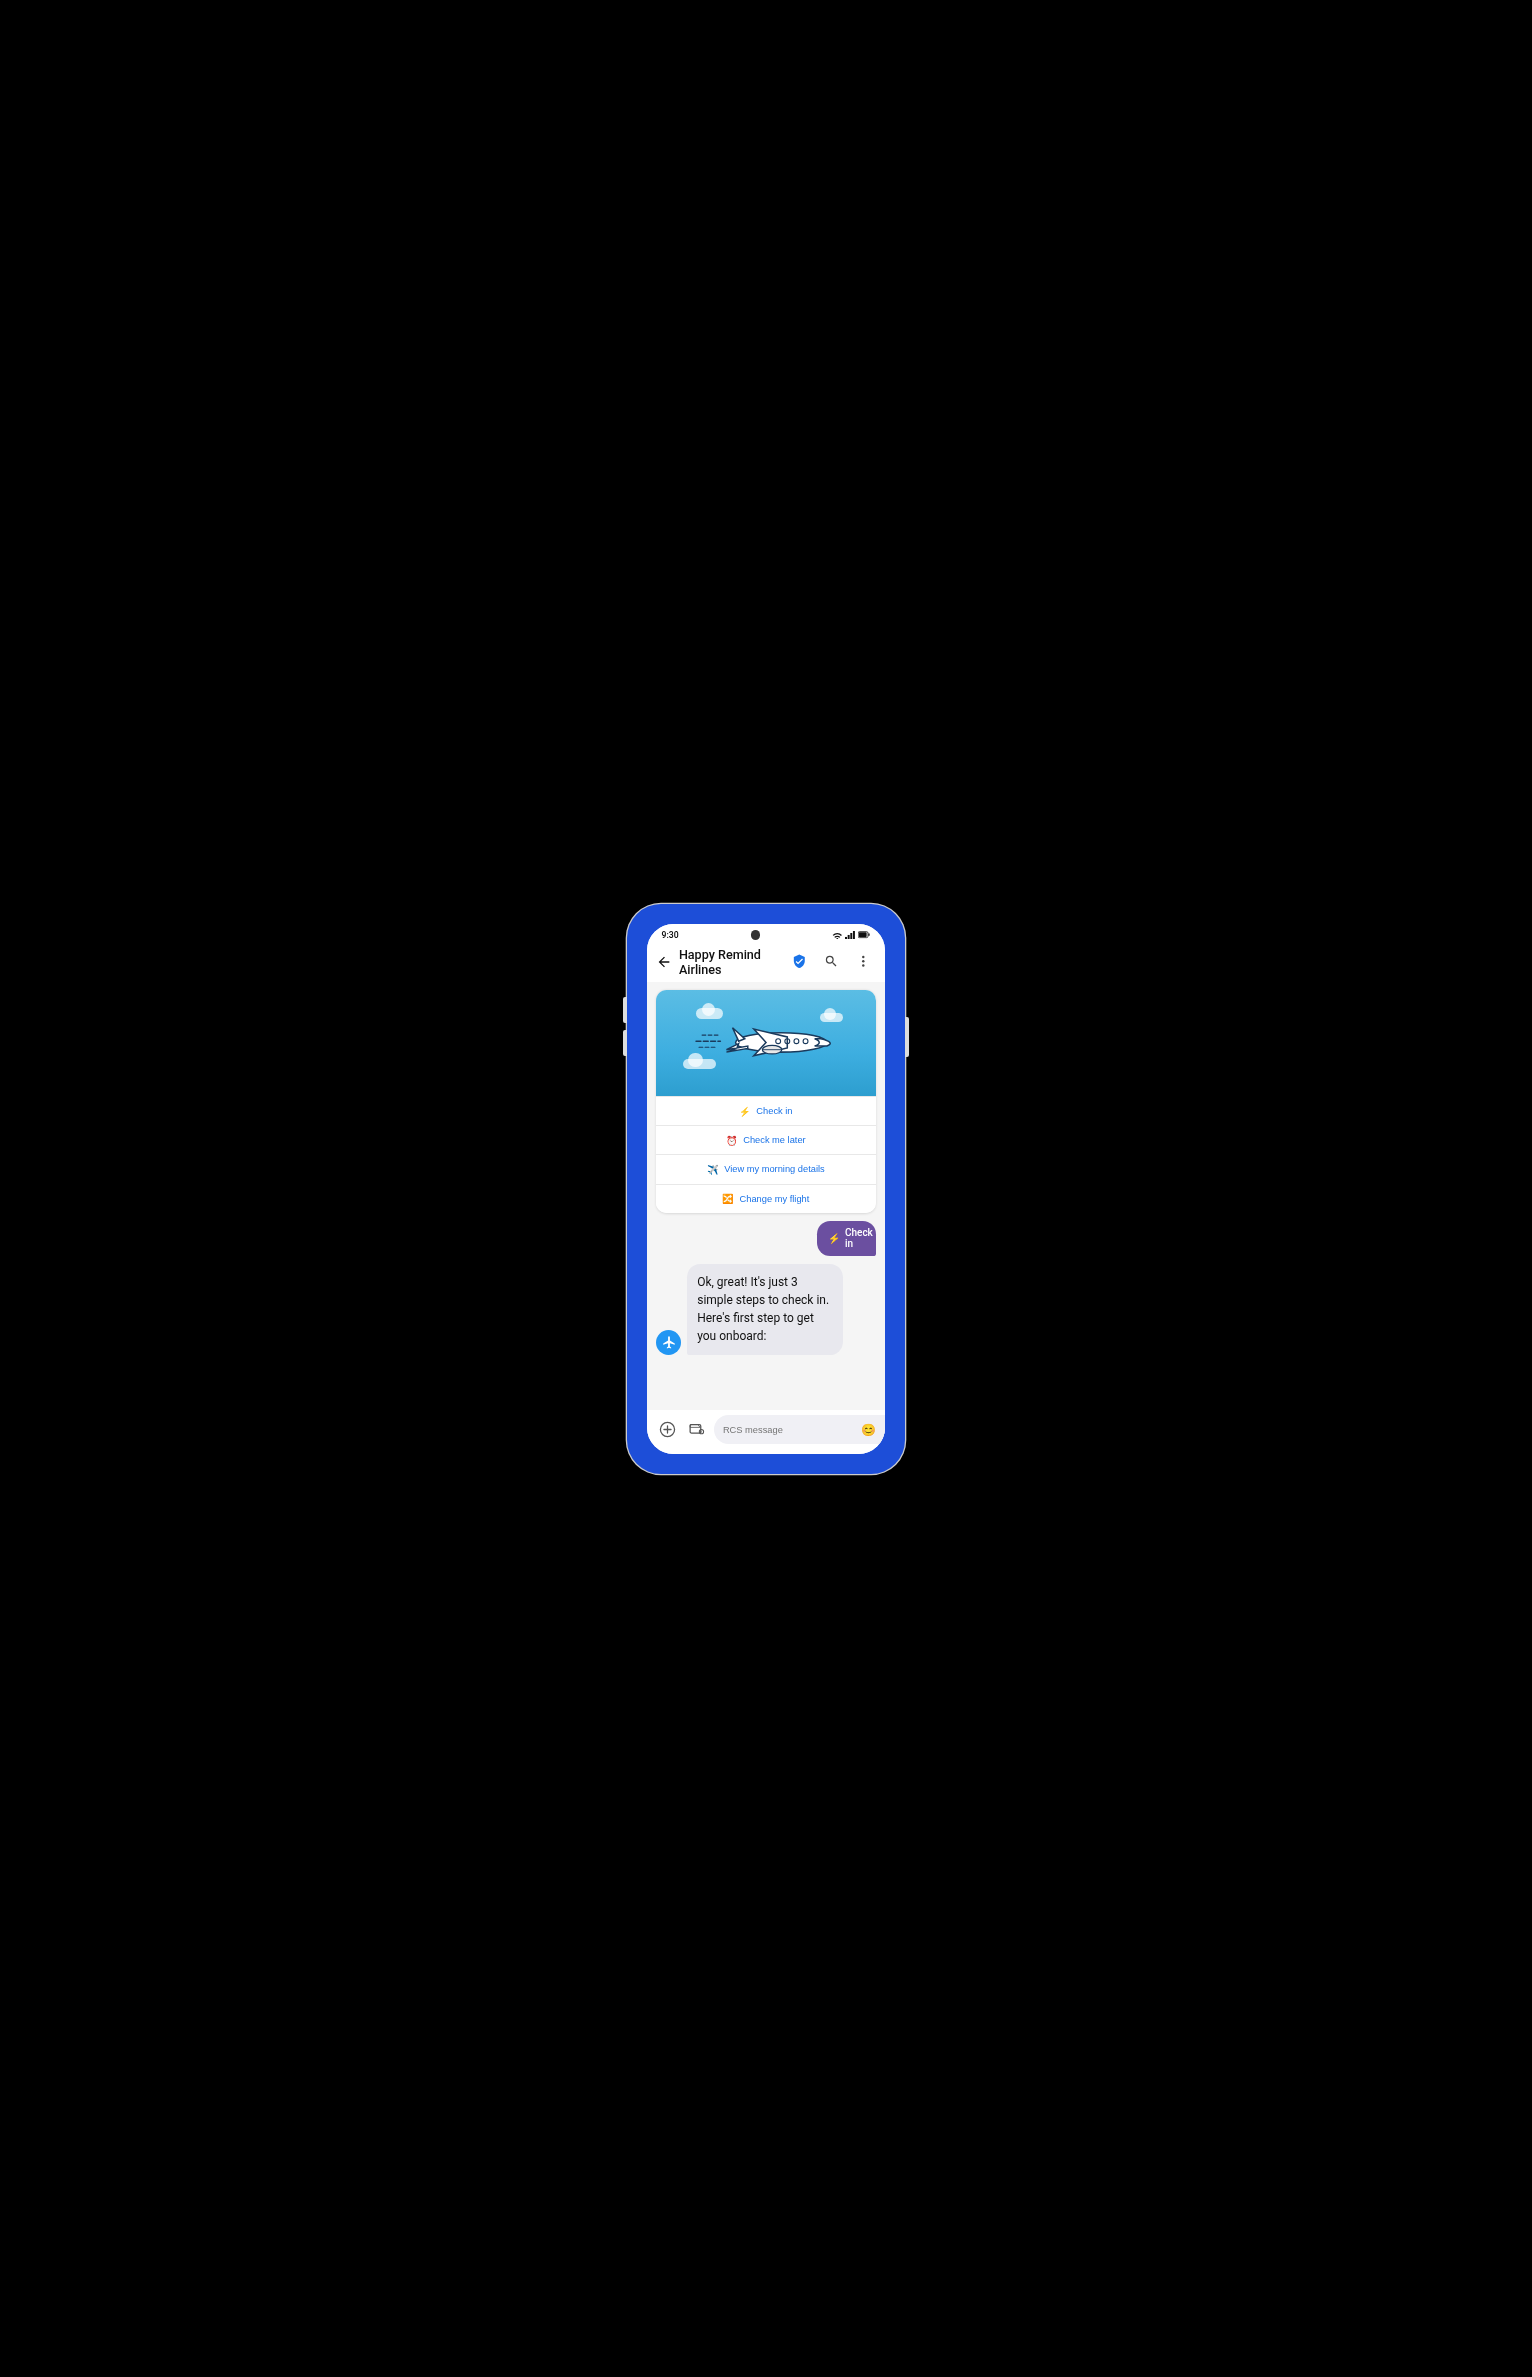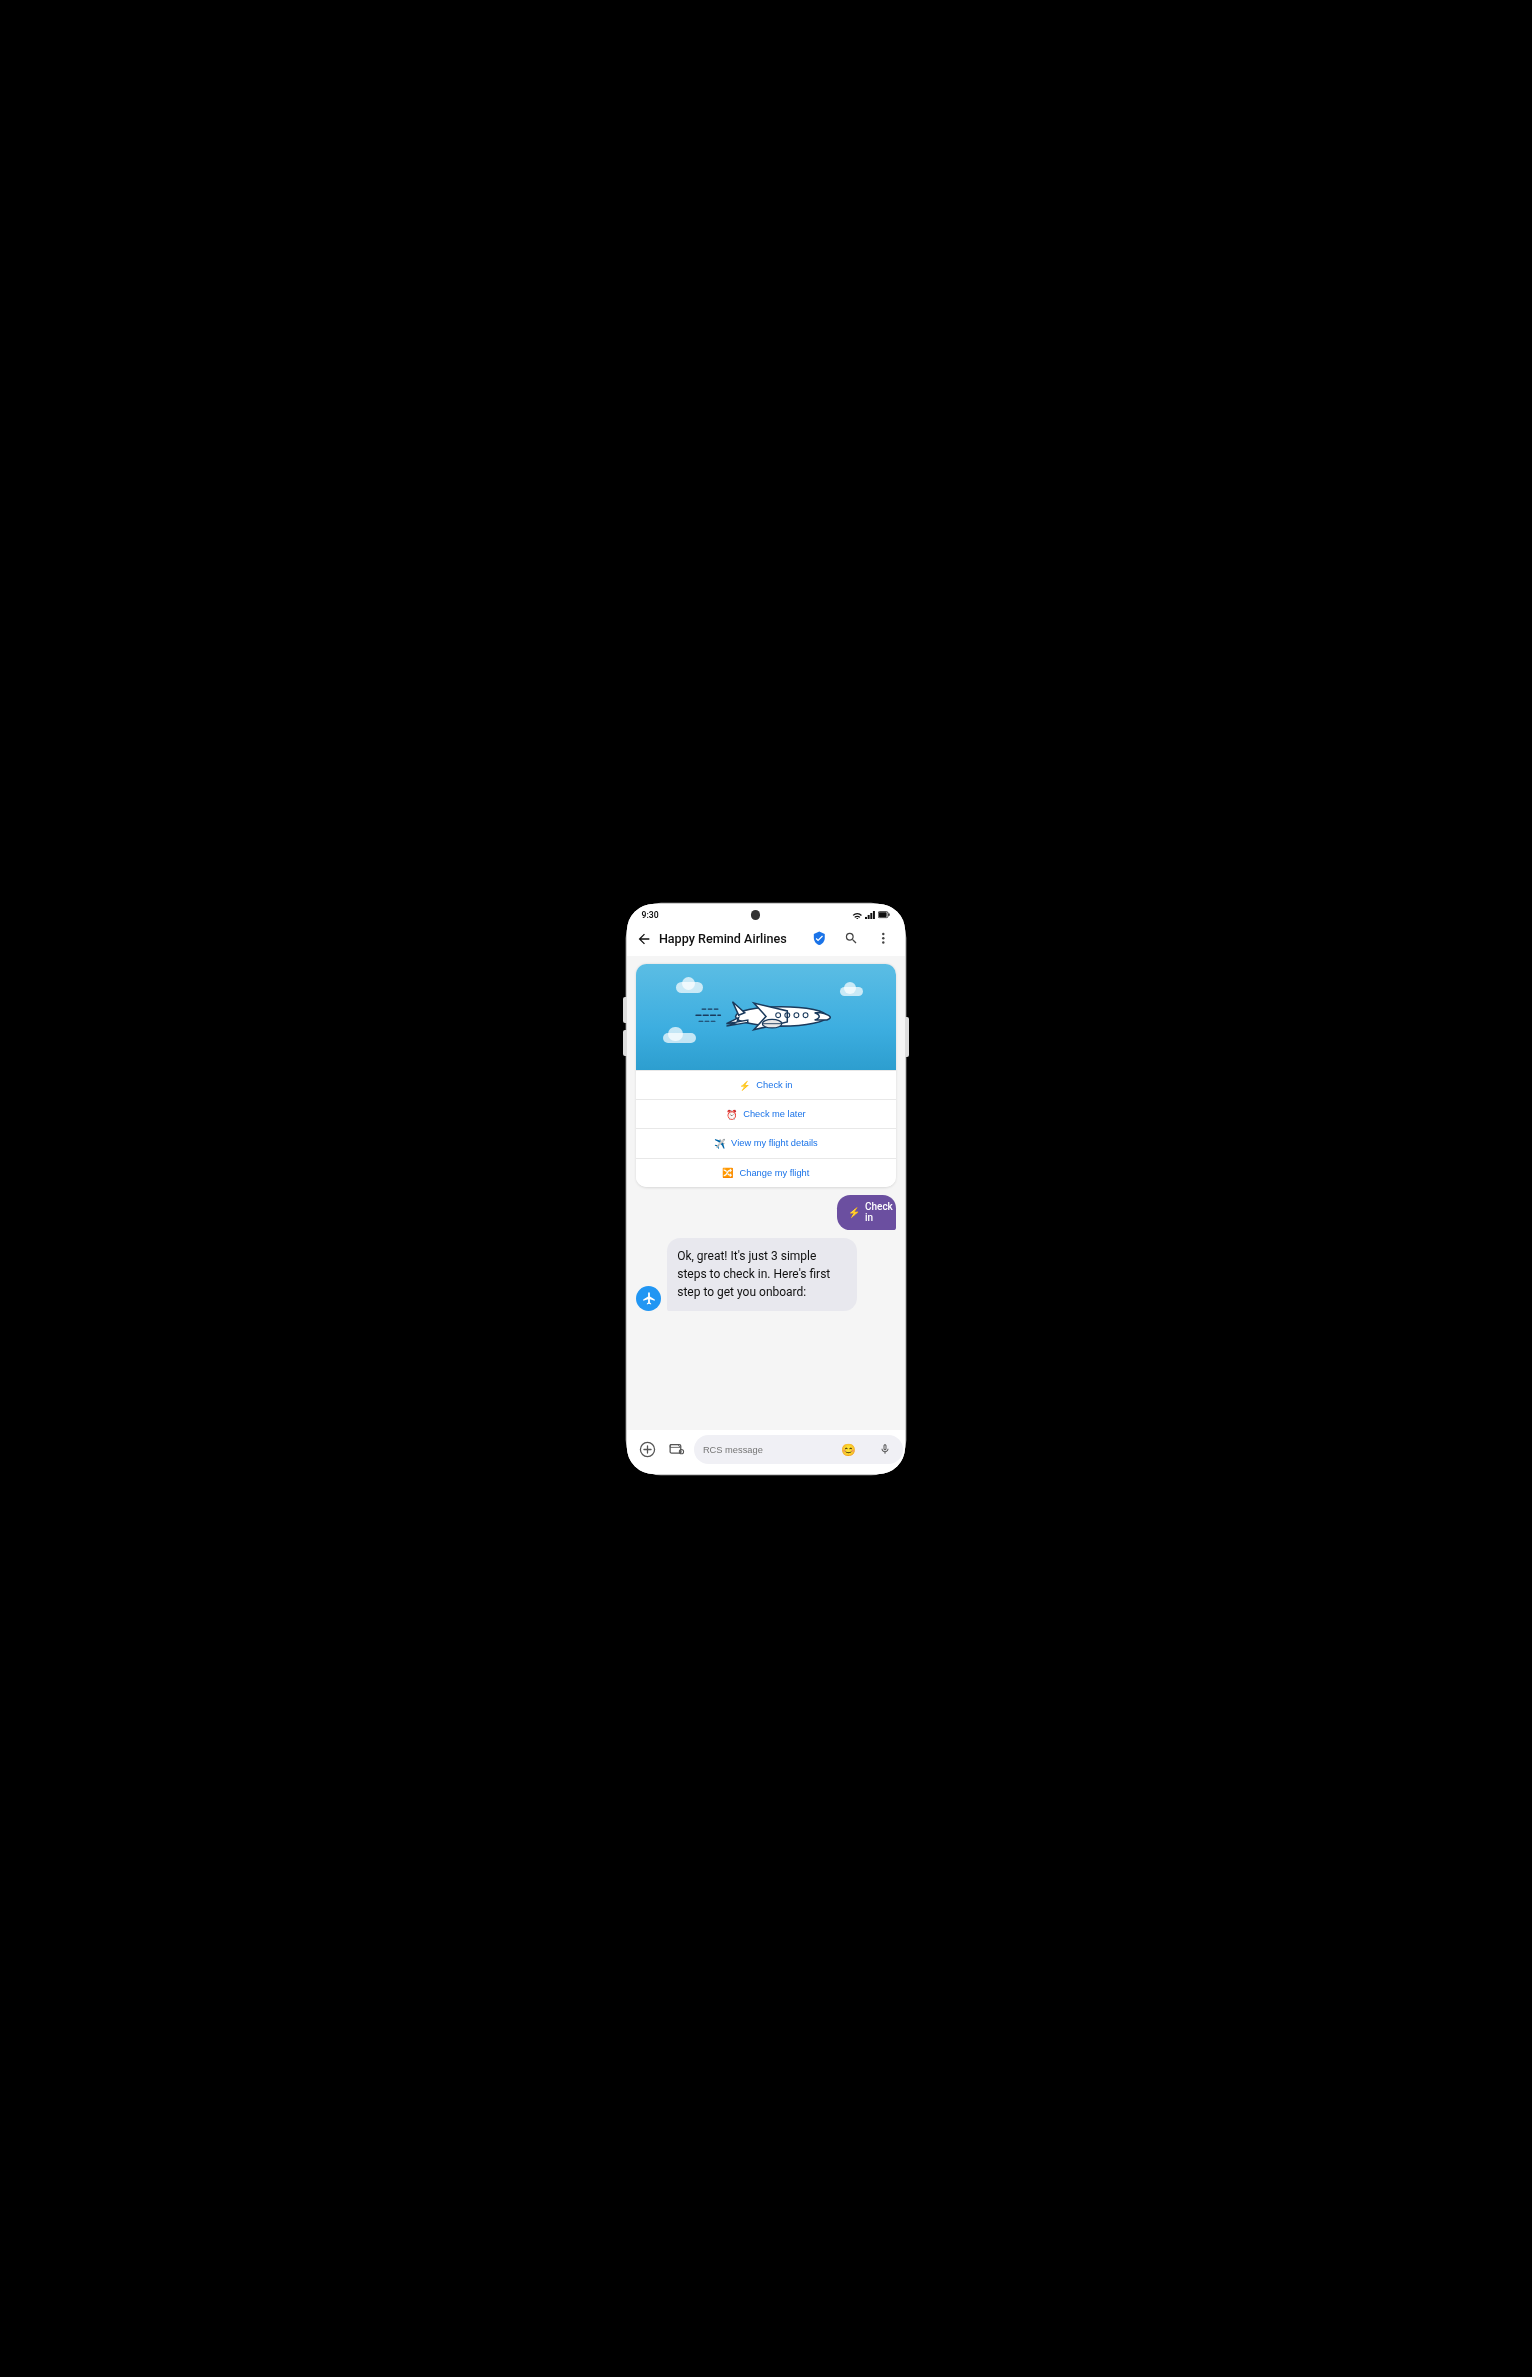--- a/index.html
+++ b/index.html
@@ -11,21 +11,21 @@
       align-items: center;
       min-height: 100vh;
       font-family: 'Roboto', Arial, sans-serif;
     }
 
     .phone-outer {
       width: 278px;
       height: 570px;
       background: #1d4ed8;
       border-radius: 34px;
-      padding: 0;
+      padding: 20px;
       box-shadow: 0 0 0 1.3px #ccc, 0 5.3px 26.5px rgba(0,0,0,0.7);
       position: relative;
     }
 
     .phone-inner {
       width: 100%;
       height: 100%;
       background: #fff;
       border-radius: 26.5px;
       overflow: hidden;
@@ -415,21 +415,21 @@
           <button class="card-action-btn">
             <span>⚡</span>
             <span>Check in</span>
           </button>
           <button class="card-action-btn">
             <span>⏰</span>
             <span>Check me later</span>
           </button>
           <button class="card-action-btn">
             <span>✈️</span>
-            <span>View my flight details</span>
+            <span>View my morning details</span>
           </button>
           <button class="card-action-btn">
             <span>🔀</span>
             <span>Change my flight</span>
           </button>
         </div>
       </div>
 
       <div class="msg-sent">
         <div class="bubble-sent">

